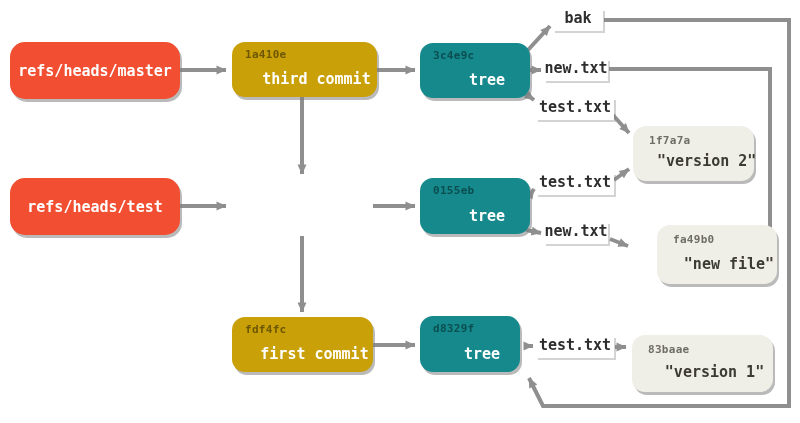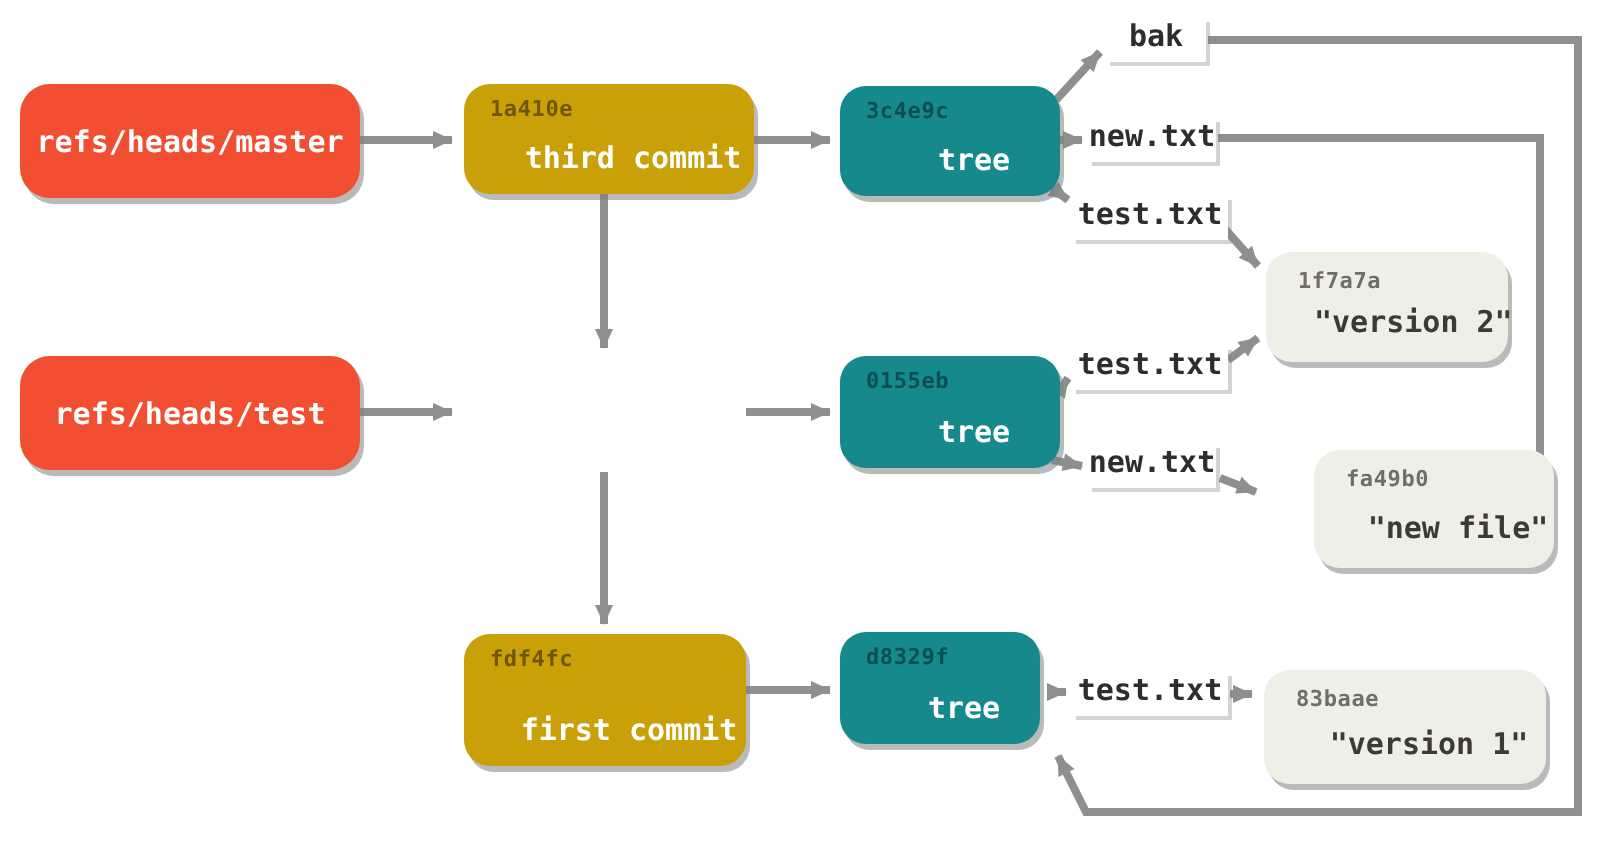--- a/index.html
+++ b/index.html
@@ -102,21 +102,21 @@
     <span>refs/heads/master</span>
   </div>
   <div class="node ref-box" style="left:10px;top:178px;width:170px;height:57px;">
     <span>refs/heads/test</span>
   </div>
 
   <div class="node commit-box" style="left:232px;top:42px;width:145px;height:55px;">
     <span class="hash">1a410e</span>
     <span class="main-label">third commit</span>
   </div>
-  <div class="node commit-box" style="left:232px;top:317px;width:141px;height:66px;">
+  <div class="node commit-box" style="left:232px;top:317px;width:141px;height:55px;">
     <span class="hash">fdf4fc</span>
     <span class="main-label">first commit</span>
   </div>
 
   <div class="node tree-box" style="left:420px;top:43px;width:110px;height:55px;">
     <span class="hash">3c4e9c</span>
     <span class="main-label">tree</span>
   </div>
   <div class="node tree-box" style="left:420px;top:178px;width:110px;height:56px;border-radius:13px;">
     <span class="hash">0155eb</span>

